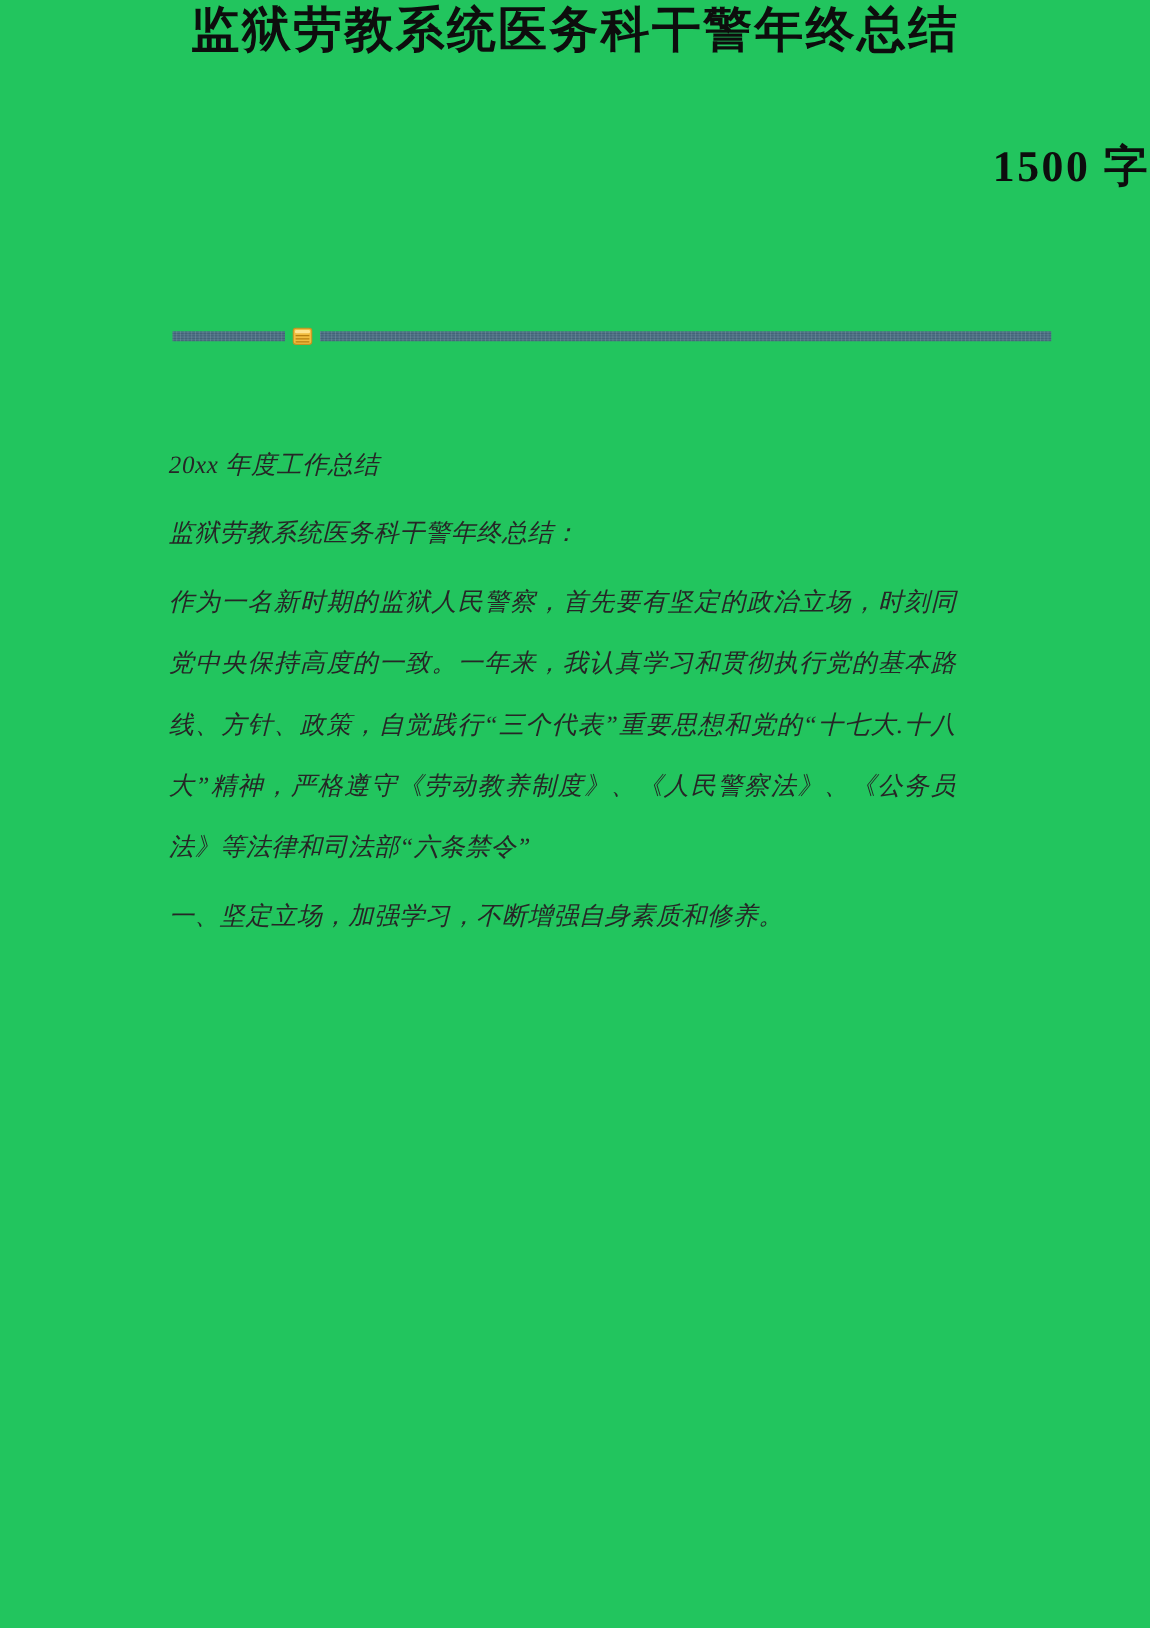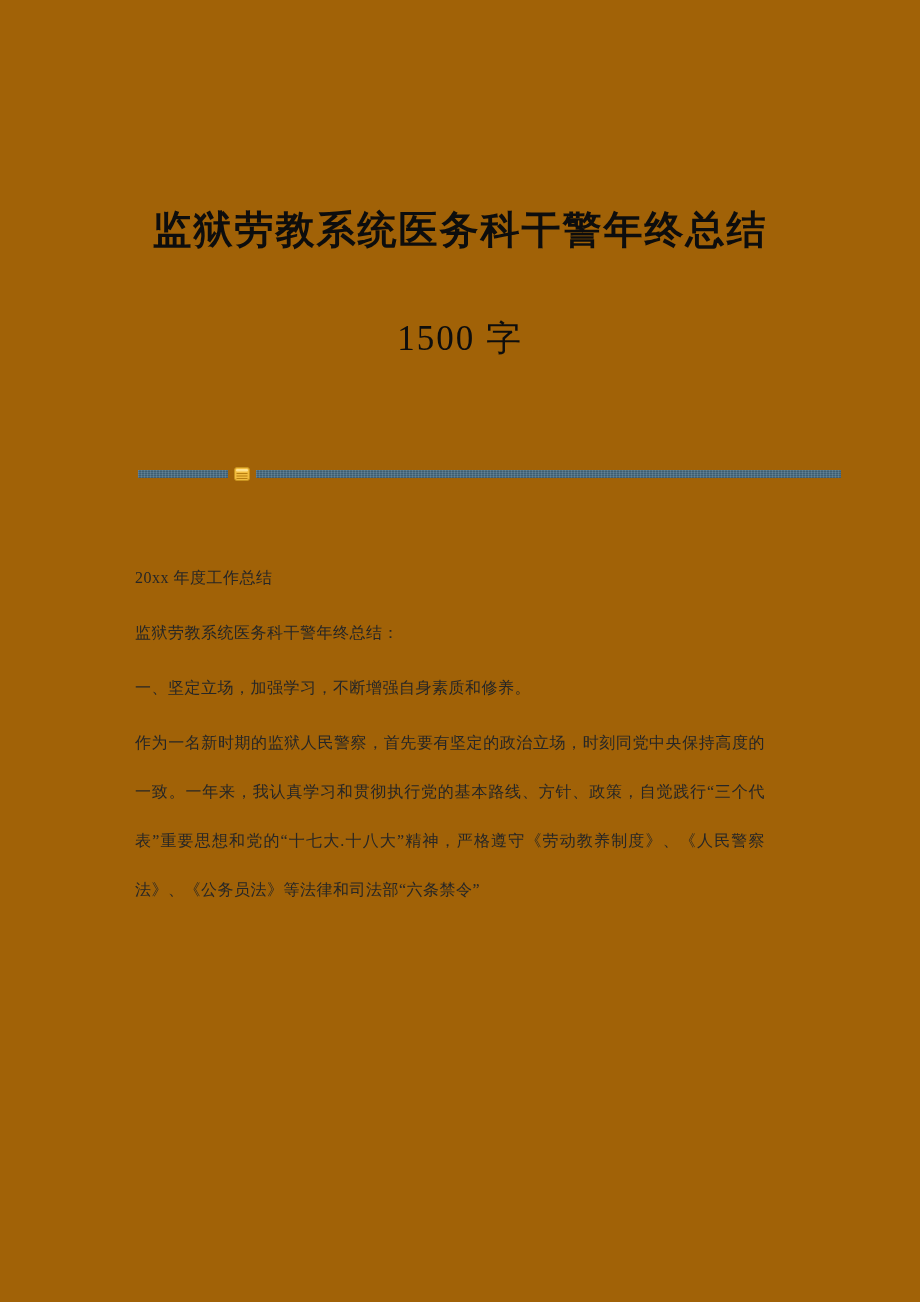--- a/index.html
+++ b/index.html
@@ -5,42 +5,41 @@
   html, body {
     margin: 0;
     padding: 0;
     background: #ffffff;
   }
   .page {
     position: relative;
     width: 920px;
     height: 1302px;
     margin: 0 auto;
-    background: #a16207;
+    background: #22c55e;
     box-sizing: border-box;
-    padding-top: 205px;
     font-family: "Liberation Serif", "DejaVu Serif", serif;
     color: #1f1f1f;
     overflow: hidden;
   }
   .doc-title {
     margin: 0;
     text-align: center;
     font-size: 39px;
     line-height: 50px;
     font-weight: bold;
     letter-spacing: 2px;
     color: #0d0d0d;
   }
   .doc-subtitle {
     margin-top: 62px;
-    text-align: center;
+    text-align: right;
     font-size: 35px;
     line-height: 44px;
-    font-weight: 400;
+    font-weight: 700;
     letter-spacing: 2px;
     color: #0d0d0d;
   }
   .divider {
     margin-top: 105px;
     margin-left: 138px;
     width: 703px;
     height: 16px;
     display: flex;
     align-items: center;
@@ -62,25 +61,26 @@
     display: inline-block;
     line-height: 0;
   }
   .content {
     margin-top: 71px;
     margin-left: 135px;
     width: 630px;
   }
   .content p {
     margin: 0 0 6px 0;
-    font-size: 16px;
+    font-size: 20px;
     line-height: 49px;
     letter-spacing: 0.5px;
     text-align: justify;
     color: #262626;
+    font-style: italic;
   }
 </style>
 </head>
 <body>
 
 <div class="page">
 
   <h1 class="doc-title">监狱劳教系统医务科干警年终总结</h1>
 
   <div class="doc-subtitle">1500 字</div>
@@ -95,17 +95,17 @@
         <line x1="2.5" y1="9" x2="13.5" y2="9" stroke="#b97f10" stroke-width="1"></line>
         <line x1="2.5" y1="11.5" x2="13.5" y2="11.5" stroke="#b97f10" stroke-width="1"></line>
       </svg>
     </span>
     <span class="bar bar-right"></span>
   </div>
 
   <div class="content">
     <p>20xx 年度工作总结</p>
     <p>监狱劳教系统医务科干警年终总结：</p>
+    <p>作为一名新时期的监狱人民警察，首先要有坚定的政治立场，时刻同党中央保持高度的一致。一年来，我认真学习和贯彻执行党的基本路线、方针、政策，自觉践行“三个代表”重要思想和党的“十七大.十八大”精神，严格遵守《劳动教养制度》、《人民警察法》、《公务员法》等法律和司法部“六条禁令”</p>
     <p>一、坚定立场，加强学习，不断增强自身素质和修养。</p>
-    <p>作为一名新时期的监狱人民警察，首先要有坚定的政治立场，时刻同党中央保持高度的一致。一年来，我认真学习和贯彻执行党的基本路线、方针、政策，自觉践行“三个代表”重要思想和党的“十七大.十八大”精神，严格遵守《劳动教养制度》、《人民警察法》、《公务员法》等法律和司法部“六条禁令”</p>
   </div>
 
 </div>
 
 </body></html>

